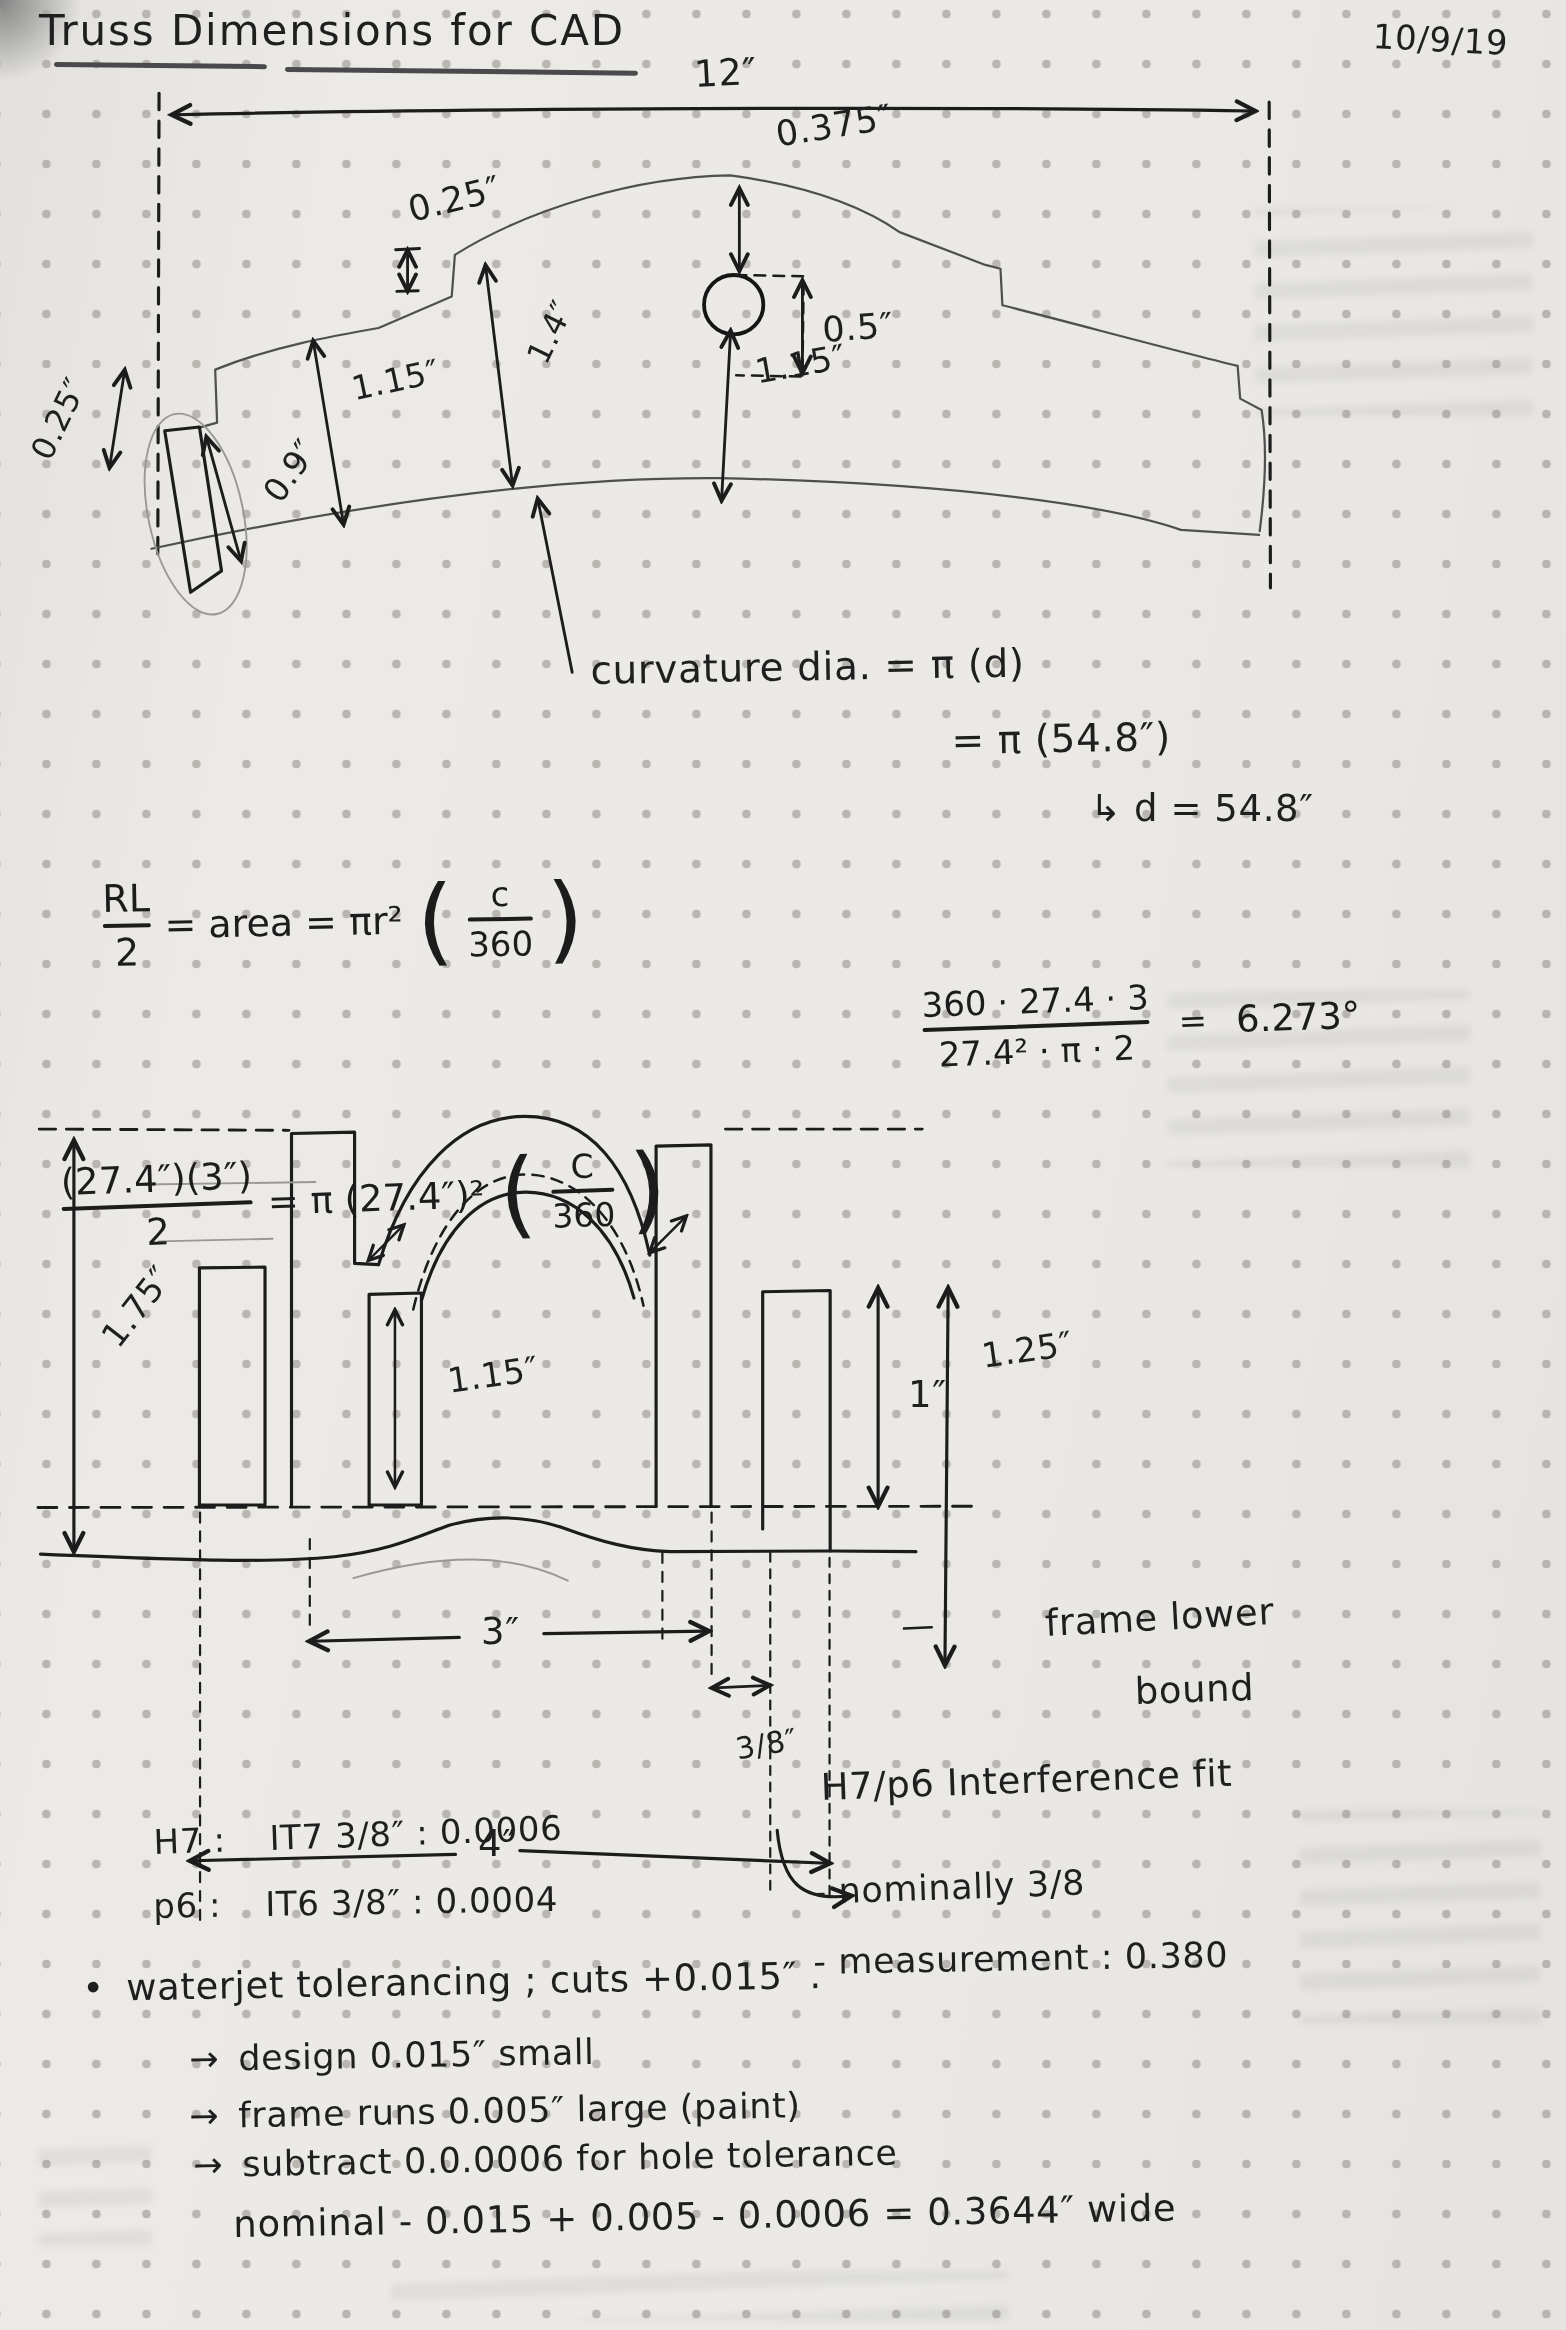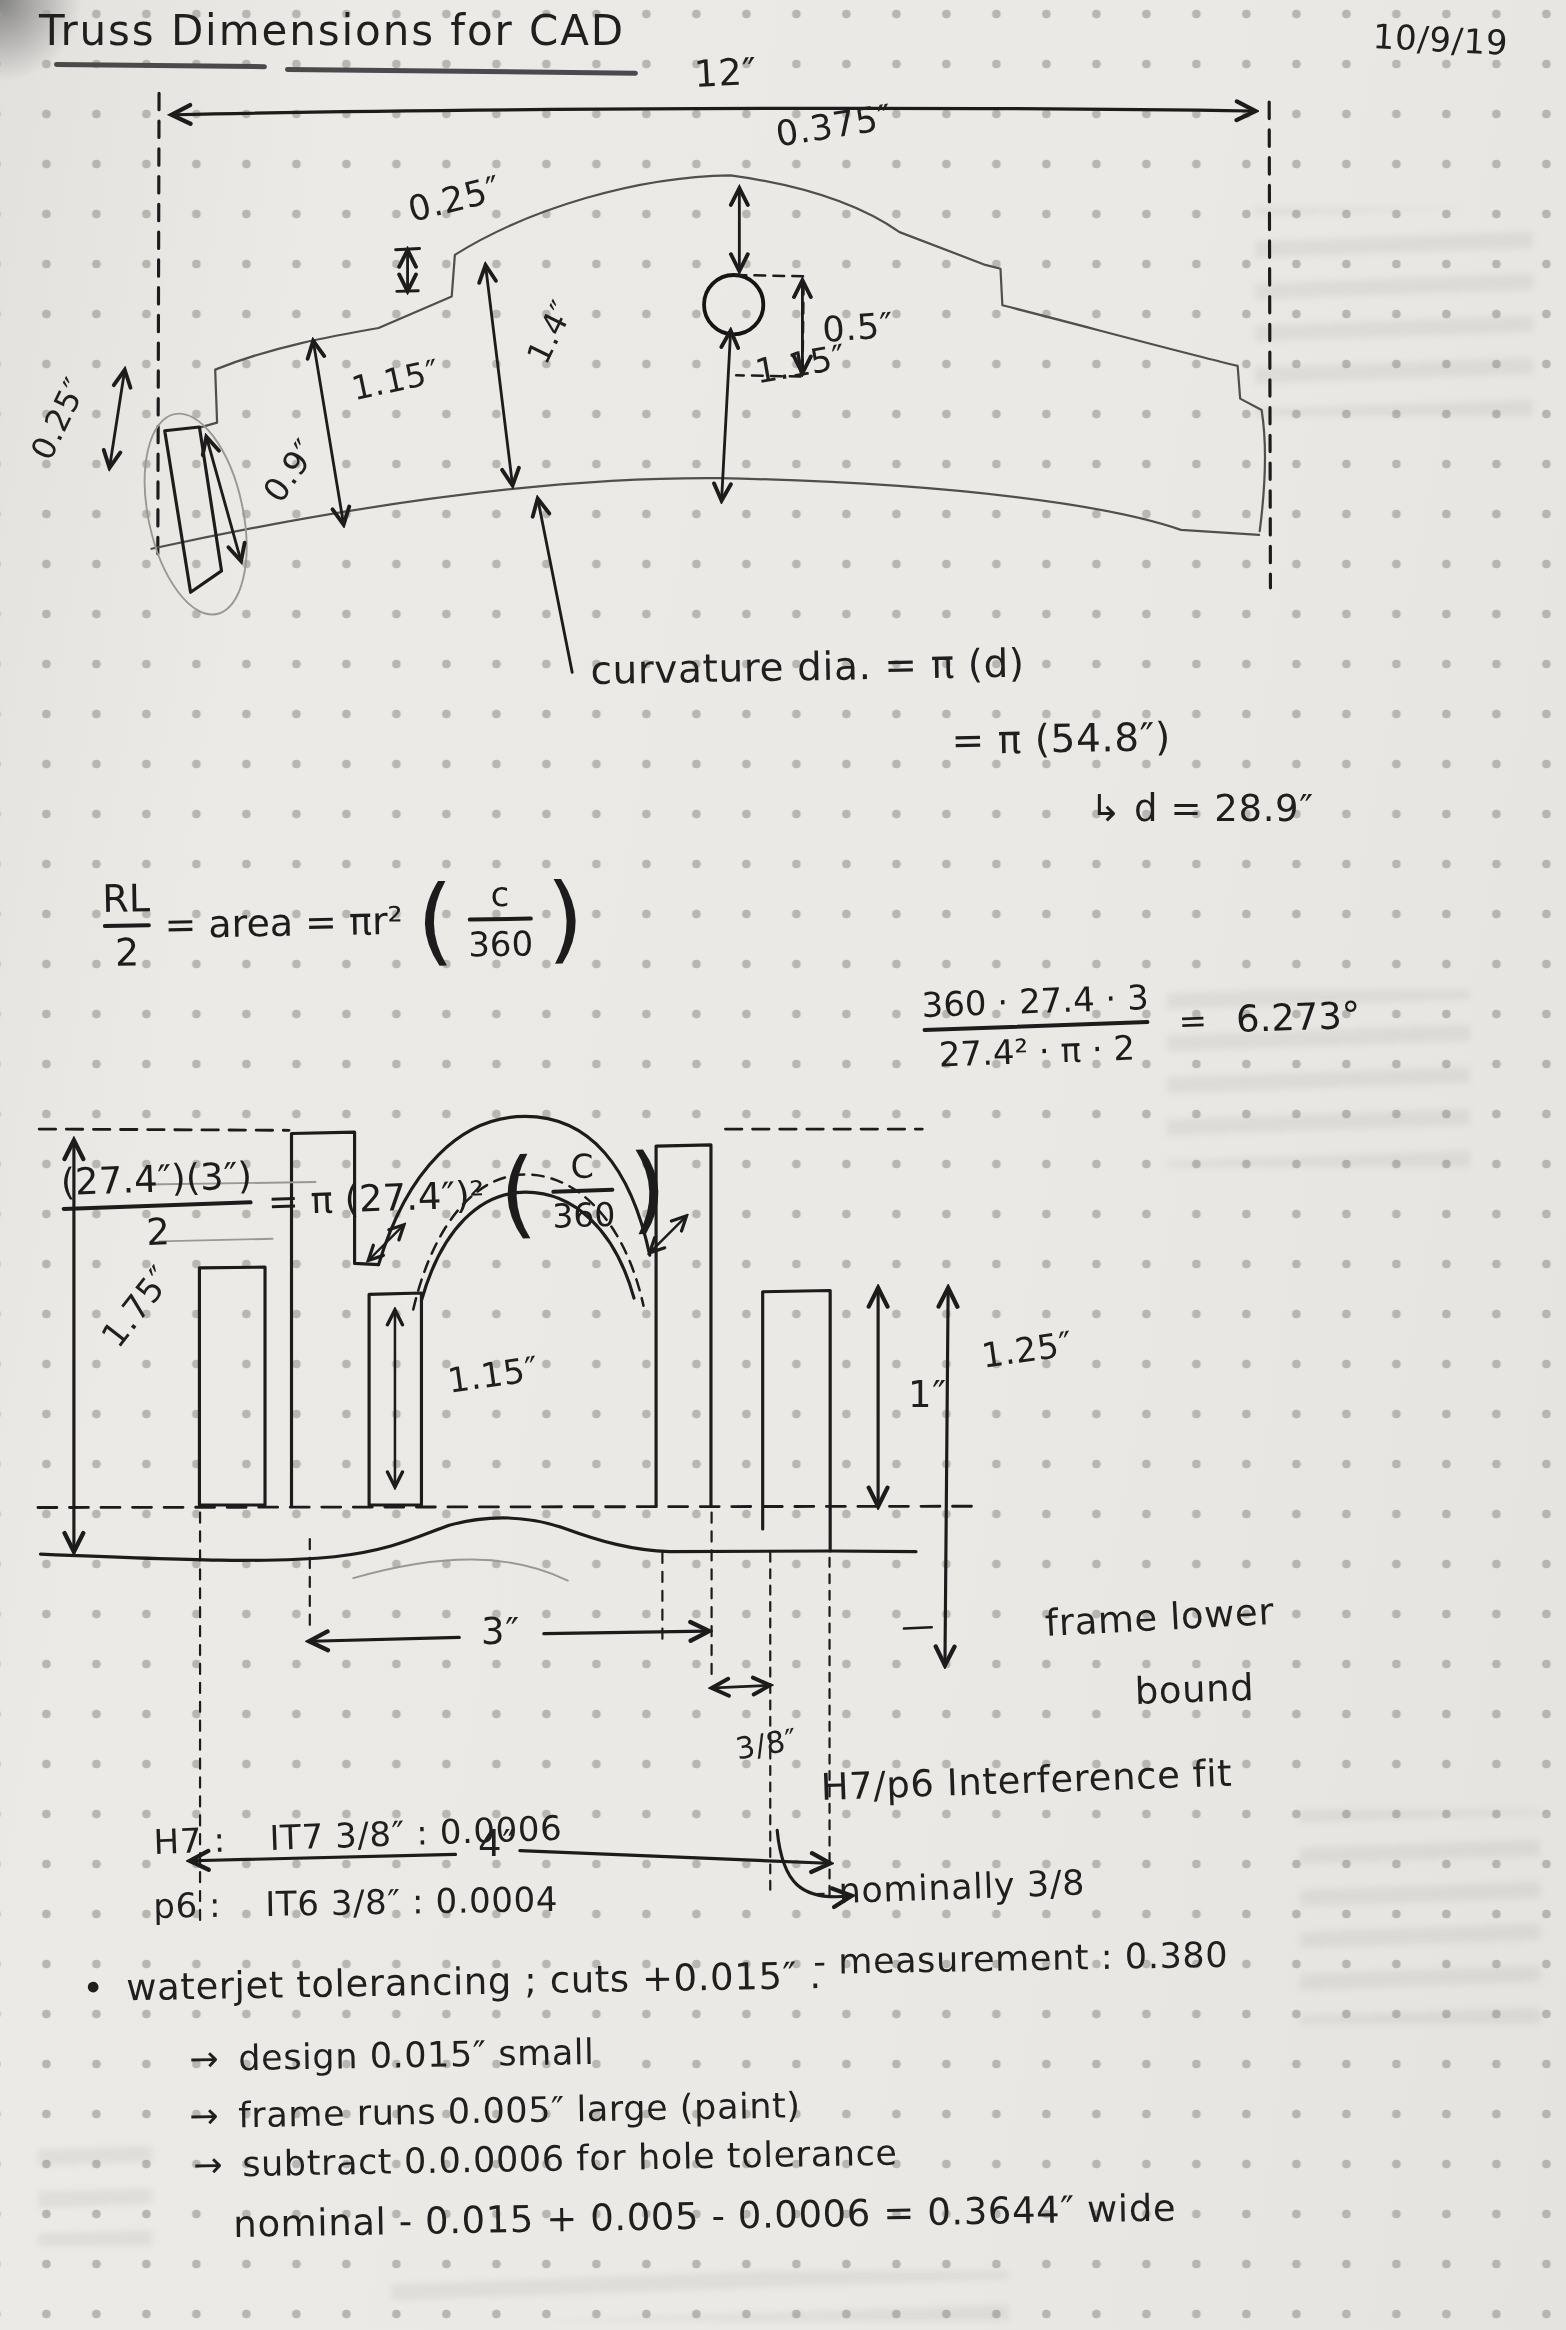--- a/index.html
+++ b/index.html
@@ -127,21 +127,21 @@
   <div class="lbl" style="left:773px;top:115px;font-size:35px;transform:rotate(-9deg);">0.375″</div>
   <div class="lbl" style="left:821px;top:310px;font-size:35px;transform:rotate(-4deg);">0.5″</div>
   <div class="lbl" style="left:348px;top:370px;font-size:33px;transform:rotate(-12deg);">1.15″</div>
   <div class="lbl" style="left:519px;top:353px;font-size:32px;transform:rotate(-64deg);">1.4″</div>
   <div class="lbl" style="left:752px;top:352px;font-size:34px;transform:rotate(-10deg);">1.15″</div>
   <div class="lbl" style="left:255px;top:487px;font-size:33px;transform:rotate(-55deg);">0.9″</div>
   <div class="lbl" style="left:23px;top:449px;font-size:32px;transform:rotate(-64deg);">0.25″</div>
 
   <div class="lbl" style="left:590px;top:648px;font-size:39px;transform:rotate(-1deg);">curvature dia. = π (d)</div>
   <div class="lbl" style="left:951px;top:718px;font-size:39px;transform:rotate(-1deg);">= π (54.8″)</div>
-  <div class="lbl" style="left:1090px;top:787px;font-size:37px;">↳ d = 28.9″</div>
+  <div class="lbl" style="left:1090px;top:787px;font-size:37px;">↳ d = 54.8″</div>
 
   <div class="formula" style="left:102px;top:877px;font-size:38px;gap:14px;transform:rotate(-1deg);">
     <span class="frac">
       <span>RL</span>
       <span class="bar"></span>
       <span>2</span>
     </span>
     <span>= area = πr²</span>
     <span class="paren" style="font-size:95px;">(</span>
     <span class="frac" style="font-size:34px;">

